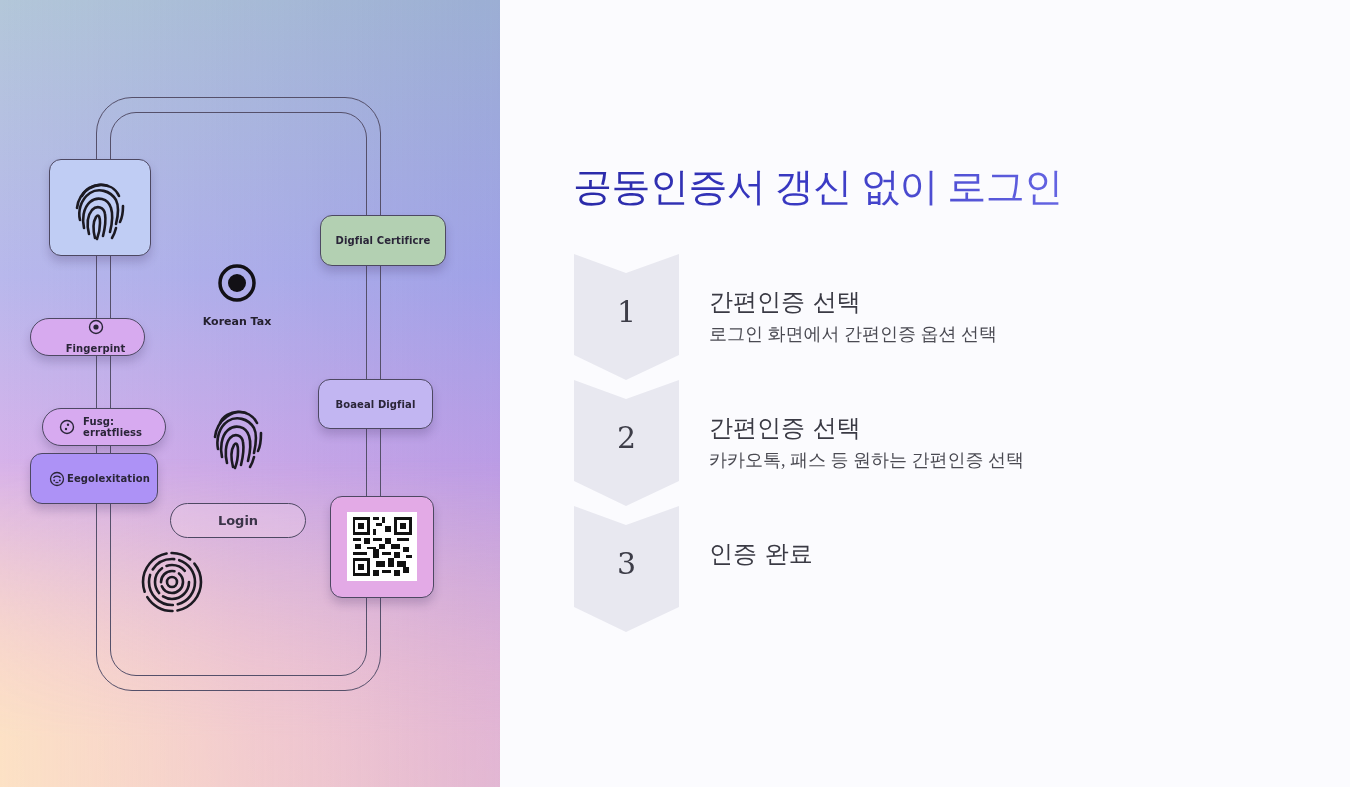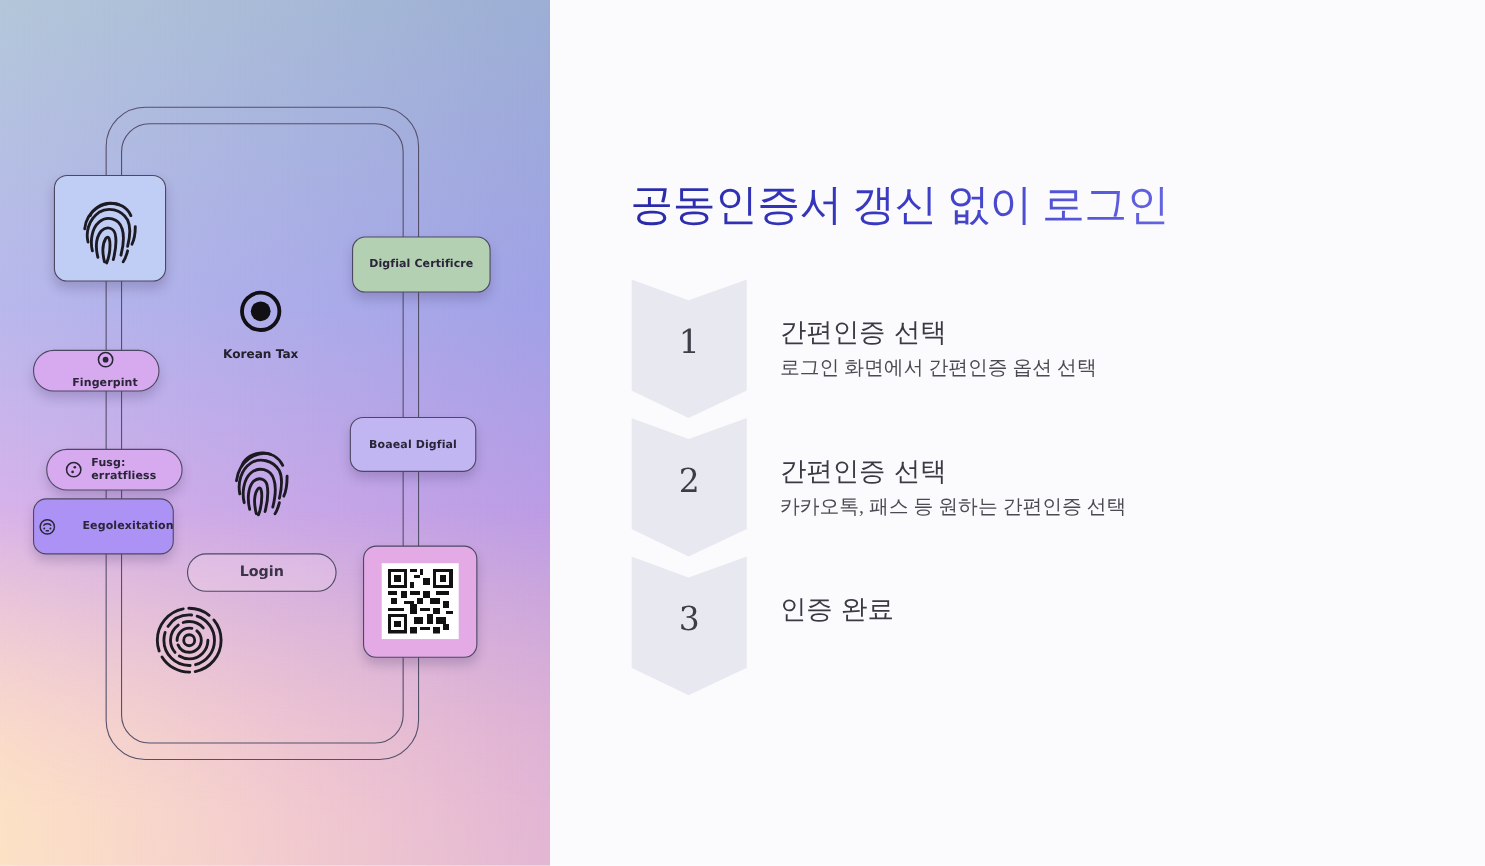--- a/index.html
+++ b/index.html
@@ -64,21 +64,21 @@
       left: 330px; top: 496px; width: 104px; height: 102px; border-radius: 12px;
       background: #e3aae6;
     }
     .pill {
       border-radius: 20px; justify-content: flex-start; padding-left: 16px; gap: 8px;
     }
     .pill-fingerpint { left: 30px; top: 318px; width: 115px; height: 38px; background: #d7aaef; flex-direction: column; }
     .pill-fingerrot { left: 42px; top: 396px; width: 124px; height: 38px; background: #d7aaf0; margin-top: 12px; }
     .card-eggo {
       left: 30px; top: 453px; width: 128px; height: 51px; border-radius: 12px;
-      background: #ad92f6; justify-content: flex-start; padding-left: 4px; gap: 24px;
+      background: #ad92f6; justify-content: flex-start; padding-left: 18px; gap: 2px;
     }
     .pill-icon { width: 16px; height: 16px; flex: none; }
 
     .brand-mark { left: 217px; top: 263px; width: 40px; height: 40px; }
     .brand-name {
       left: 190px; top: 315px; width: 94px; text-align: center;
       font-size: 11px; font-weight: bold; color: #24202e;
       font-family: "DejaVu Sans", sans-serif;
     }
     .fp-mid { left: 211px; top: 403px; width: 54px; height: 68px; }

